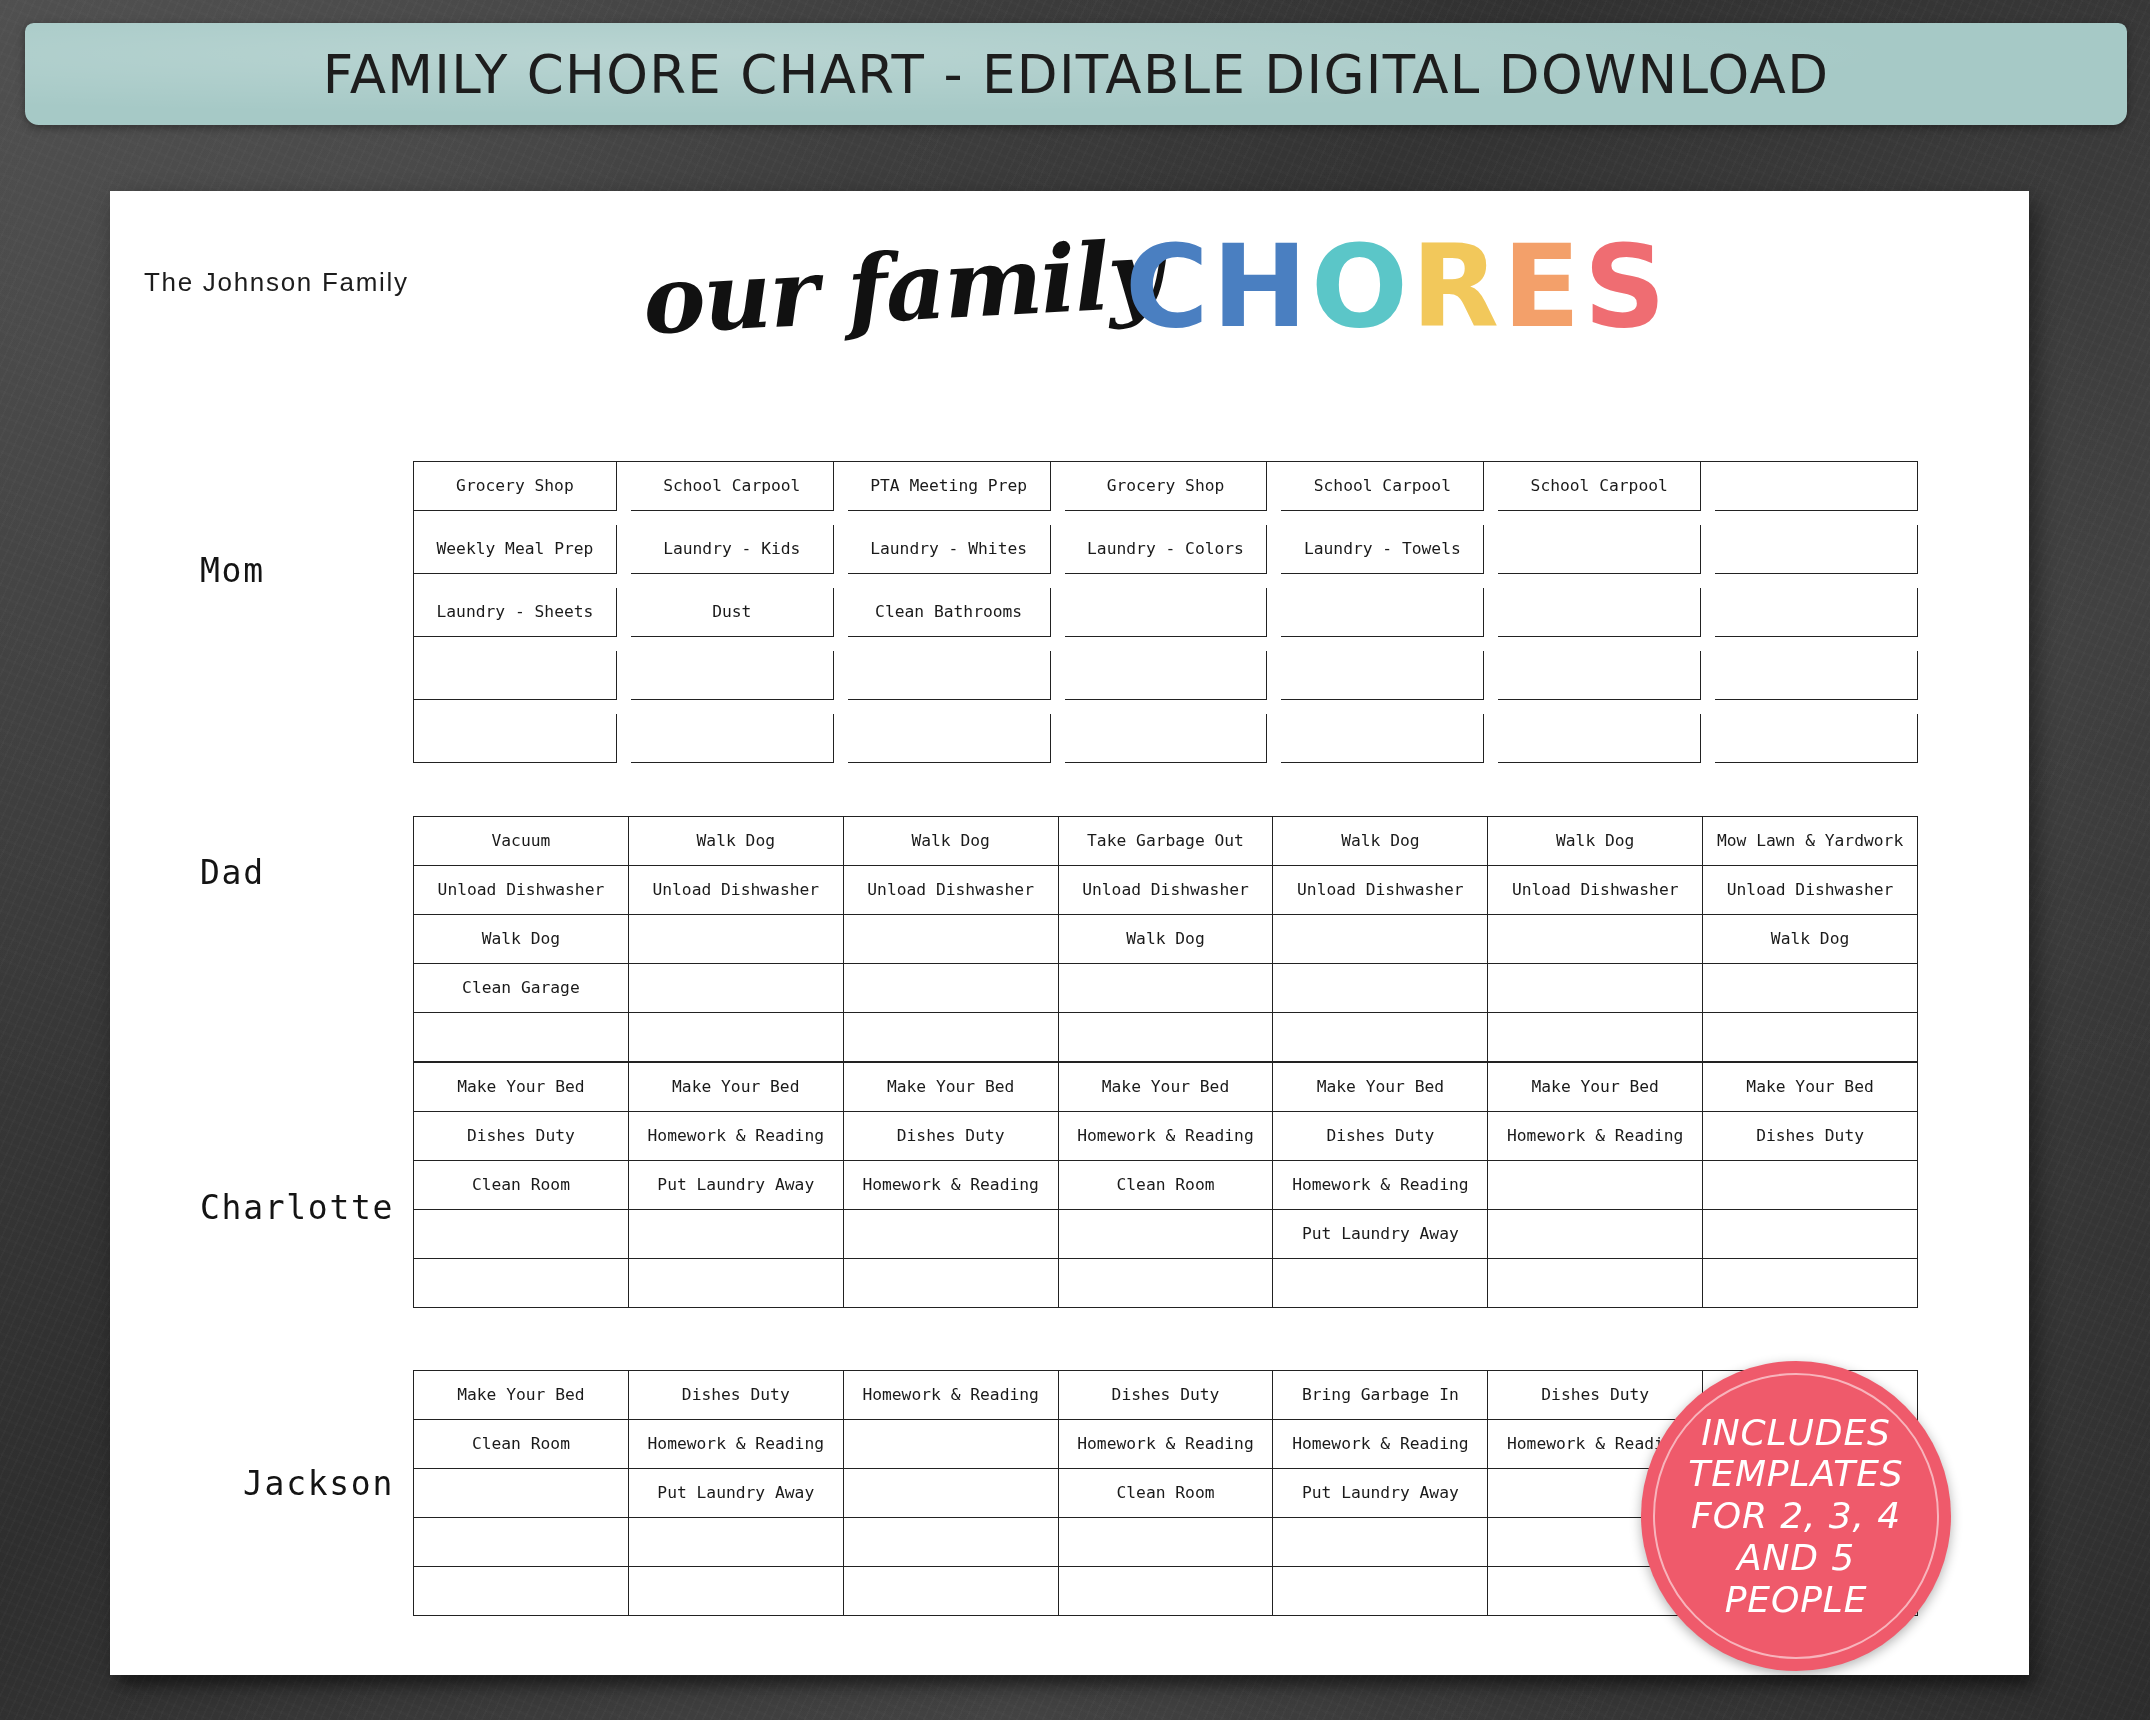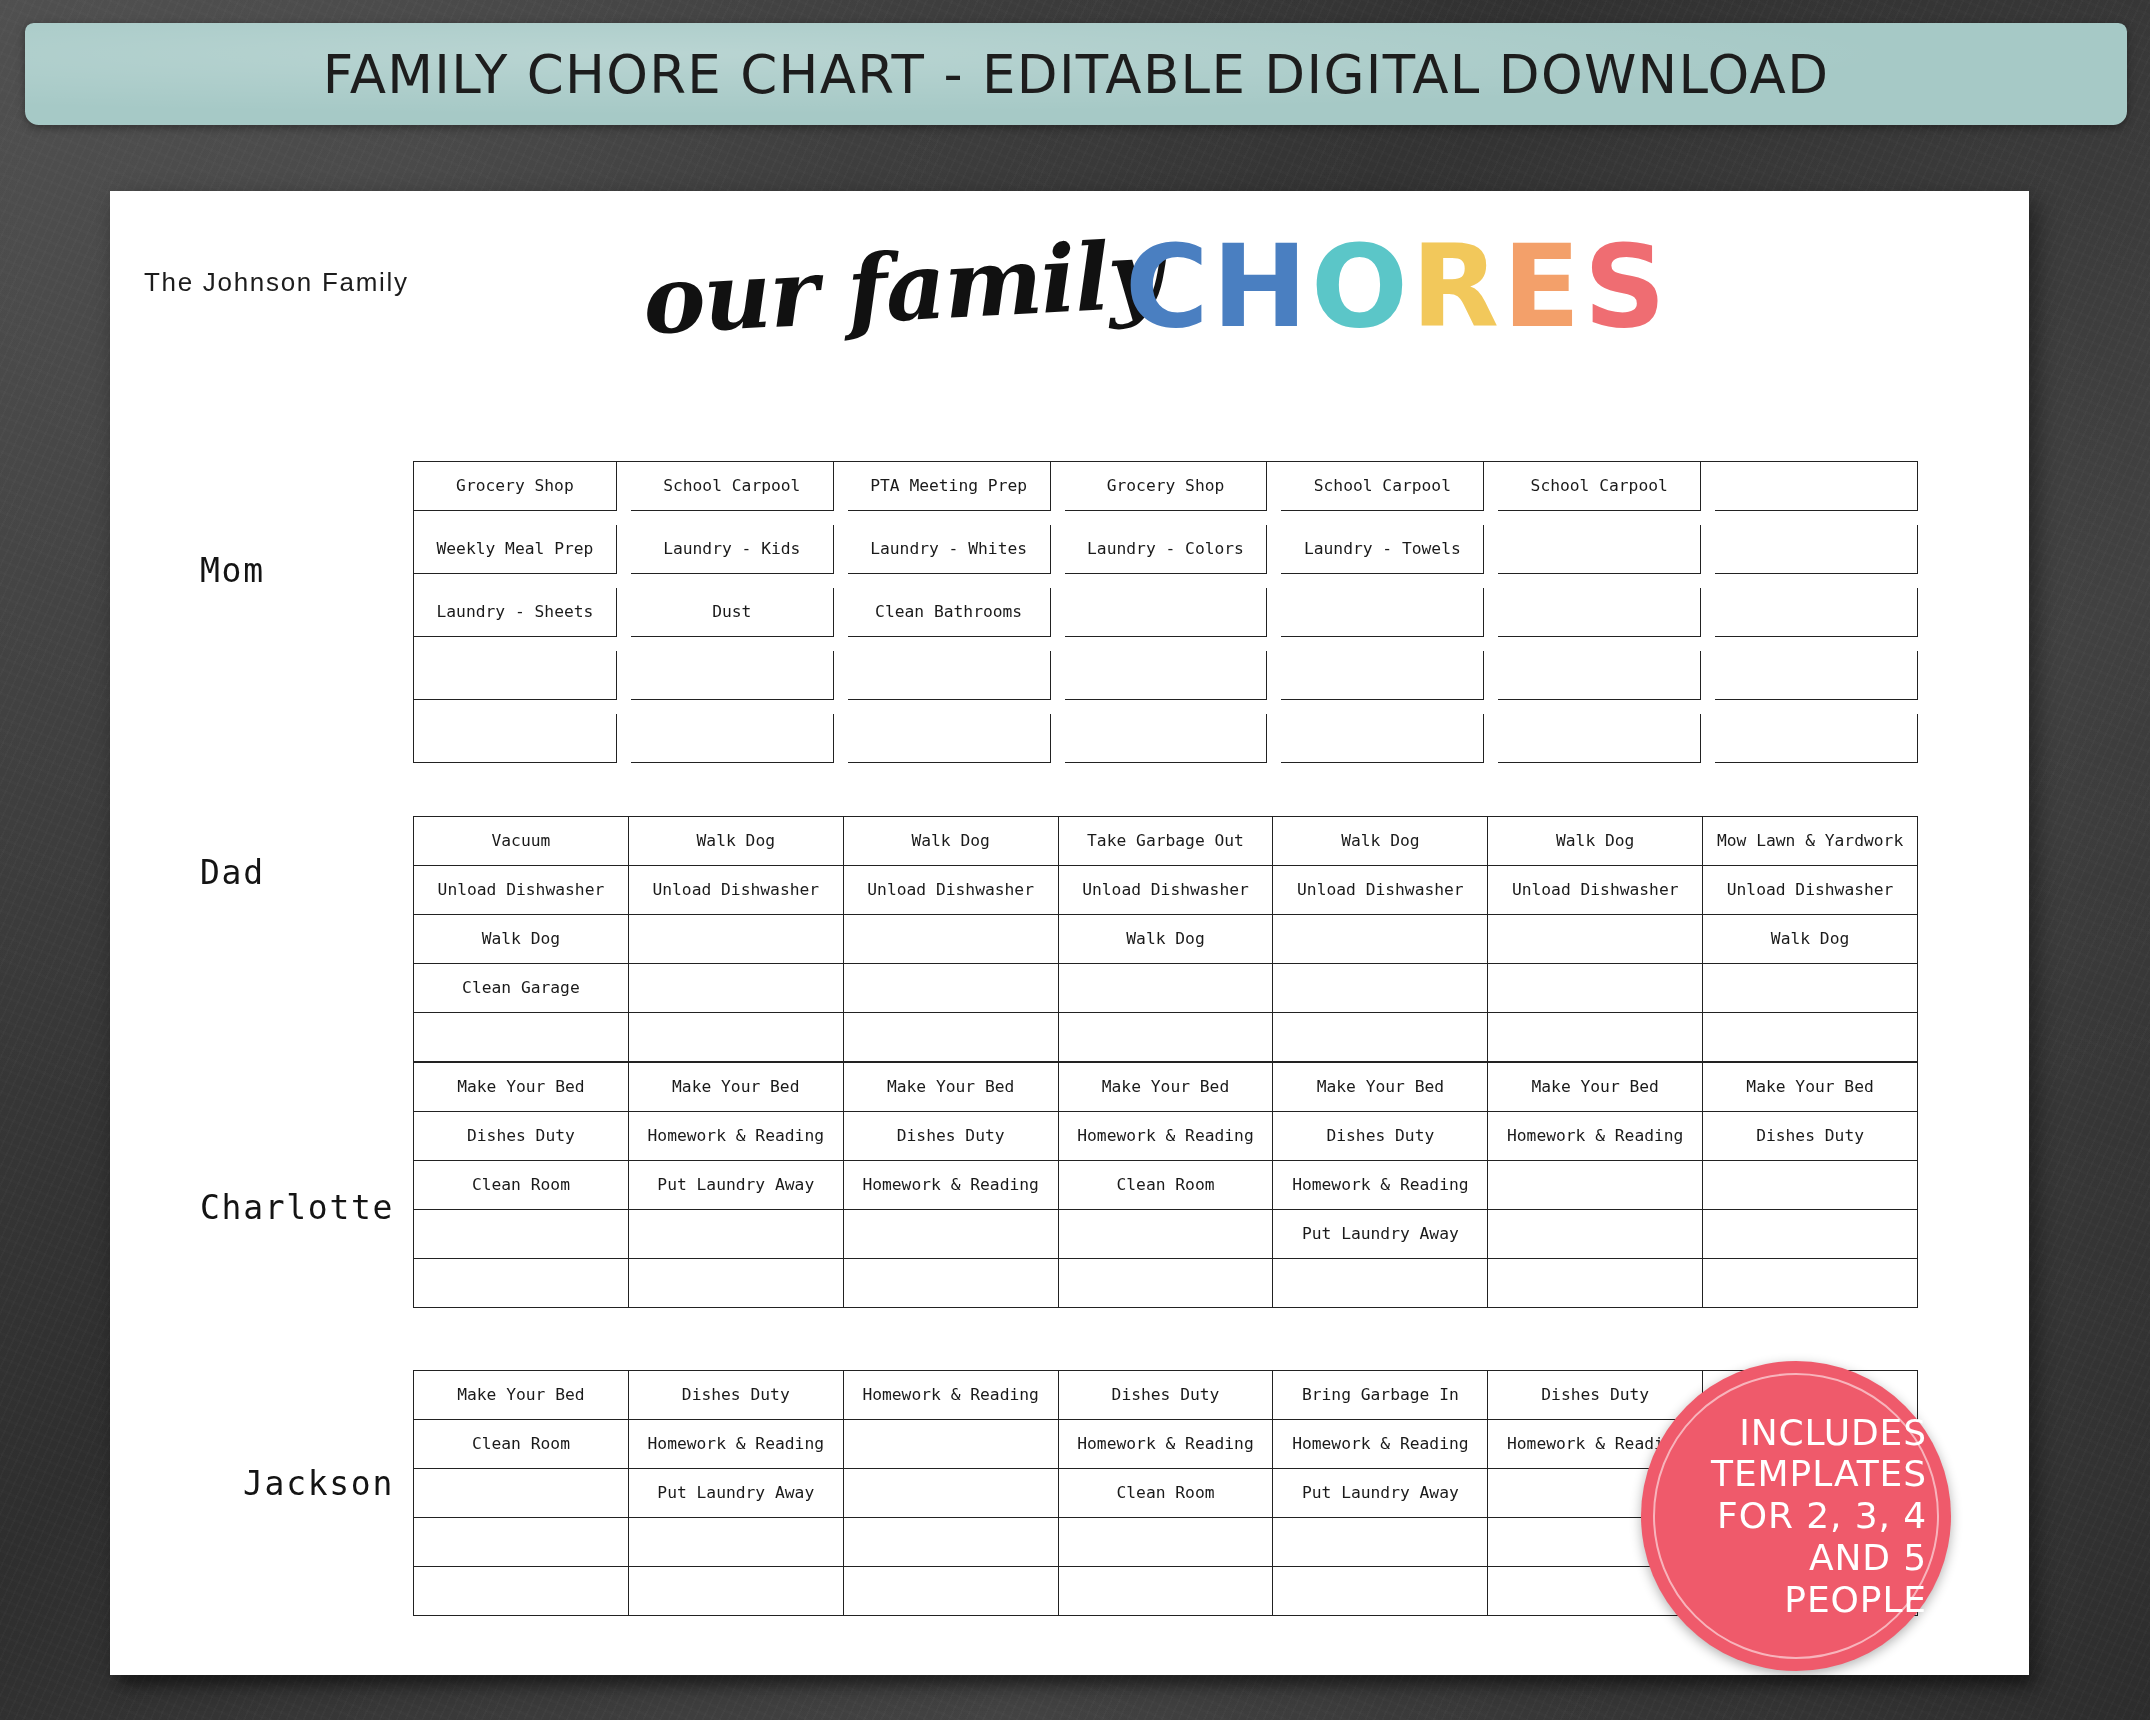--- a/index.html
+++ b/index.html
@@ -132,21 +132,22 @@
     line-height:1.1;
   }
 
   
   .badge{
     position:absolute;left:1531px;top:1170px;width:310px;height:310px;
     border-radius:50%;
     background:#ef5a6b;
     box-shadow:0 3.4px 12px rgba(0,0,0,0.3);
     display:flex;align-items:center;justify-content:center;
-    text-align:right;
+    text-align:center;
+    font-style:italic;
   }
   .badge:before{
     content:"";position:absolute;inset:12px;border-radius:50%;
     border:2.6px solid rgba(255,255,255,0.55);
   }
   .badge-text{
     position:relative;
     color:#fff;
     font-family:"DejaVu Sans", sans-serif;
     font-size:36px;line-height:1.16;letter-spacing:0.9px;

